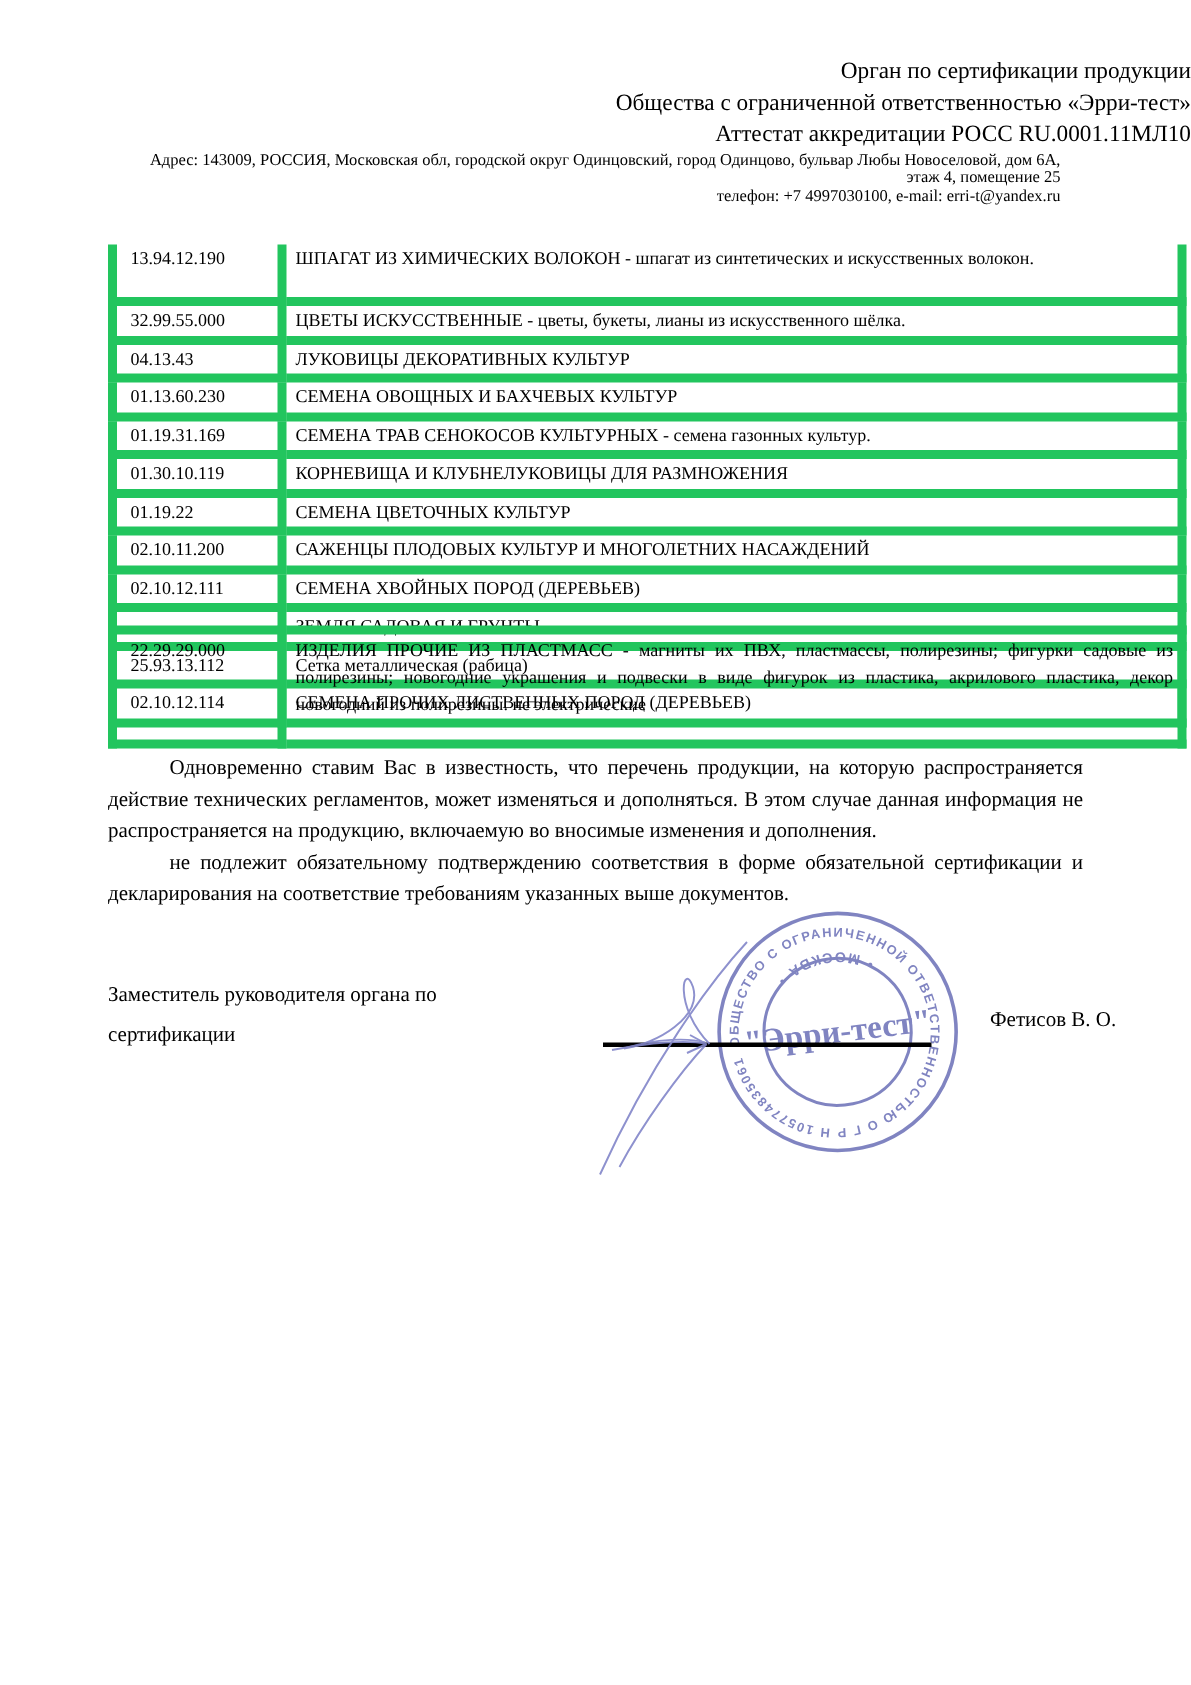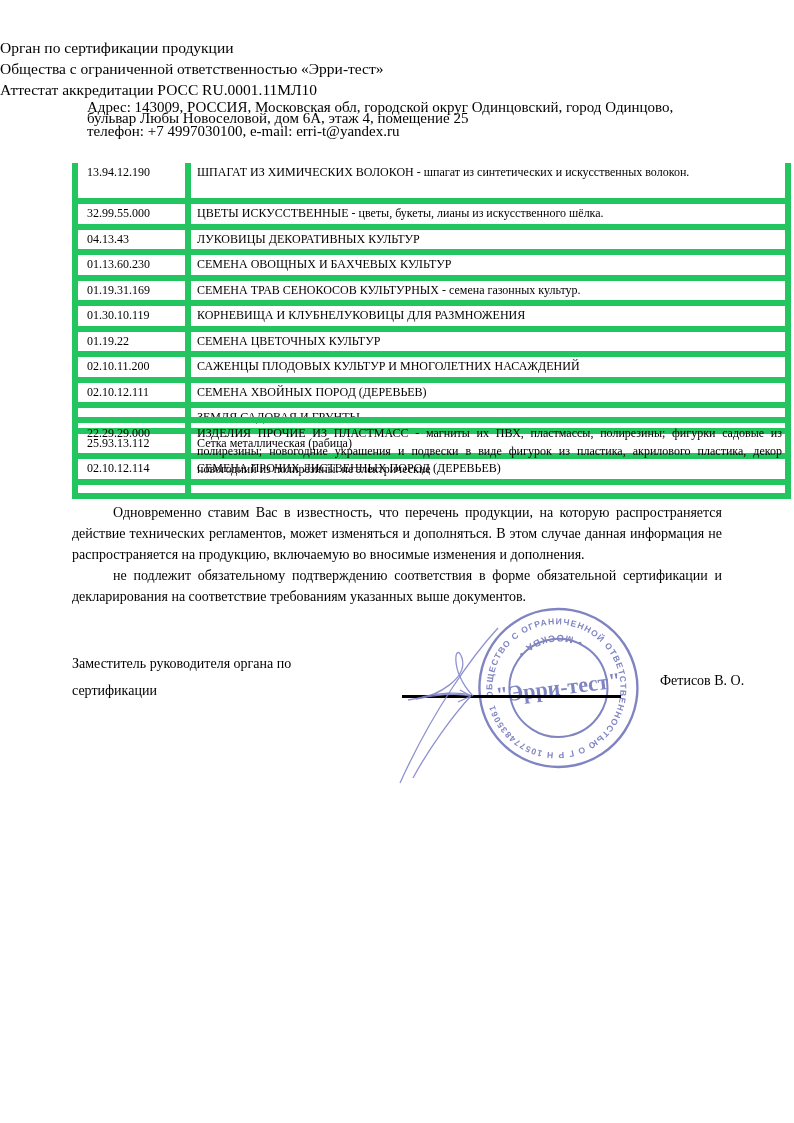--- a/index.html
+++ b/index.html
@@ -4,24 +4,24 @@
 <style>
   * { margin:0; padding:0; box-sizing:border-box; }
   html,body { background:#fff; }
   body {
     width:794px; height:1123px; position:relative; overflow:hidden;
     font-family:"Liberation Serif", serif; color:#000;
   }
   .page { position:absolute; inset:0; background:#ffffff; }
 
   
-  .header { position:absolute; top:37px; left:0; right:0; text-align:left; }
+  .header { position:absolute; top:37px; left:0; right:0; text-align:right; }
   .h-line { font-size:15.5px; line-height:21px; font-weight:normal; }
   .h-small {
-    font-size:15px; line-height:11px; width:620px; margin:2px auto 0 auto;
+    font-size:11px; line-height:11px; width:620px; margin:2px auto 0 auto;
     font-weight:normal;
   }
 
   
   table.doc-table {
     position:absolute; left:72px; width:719px;
     border-collapse:collapse; table-layout:fixed;
     font-size:12px;
   }
   .doc-table.t1 { top:163px; }

